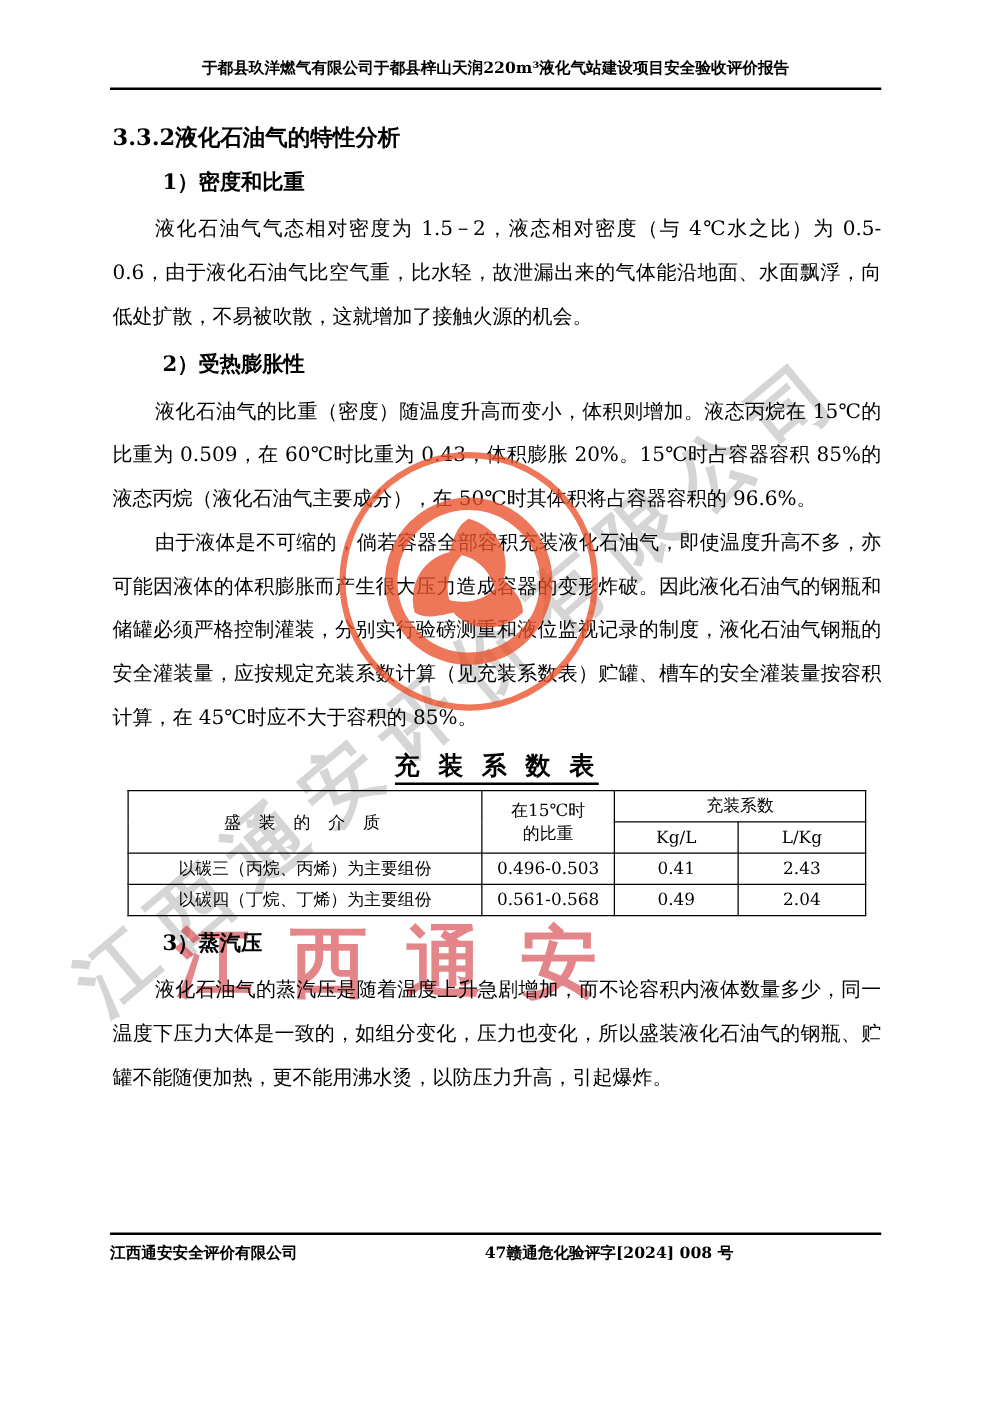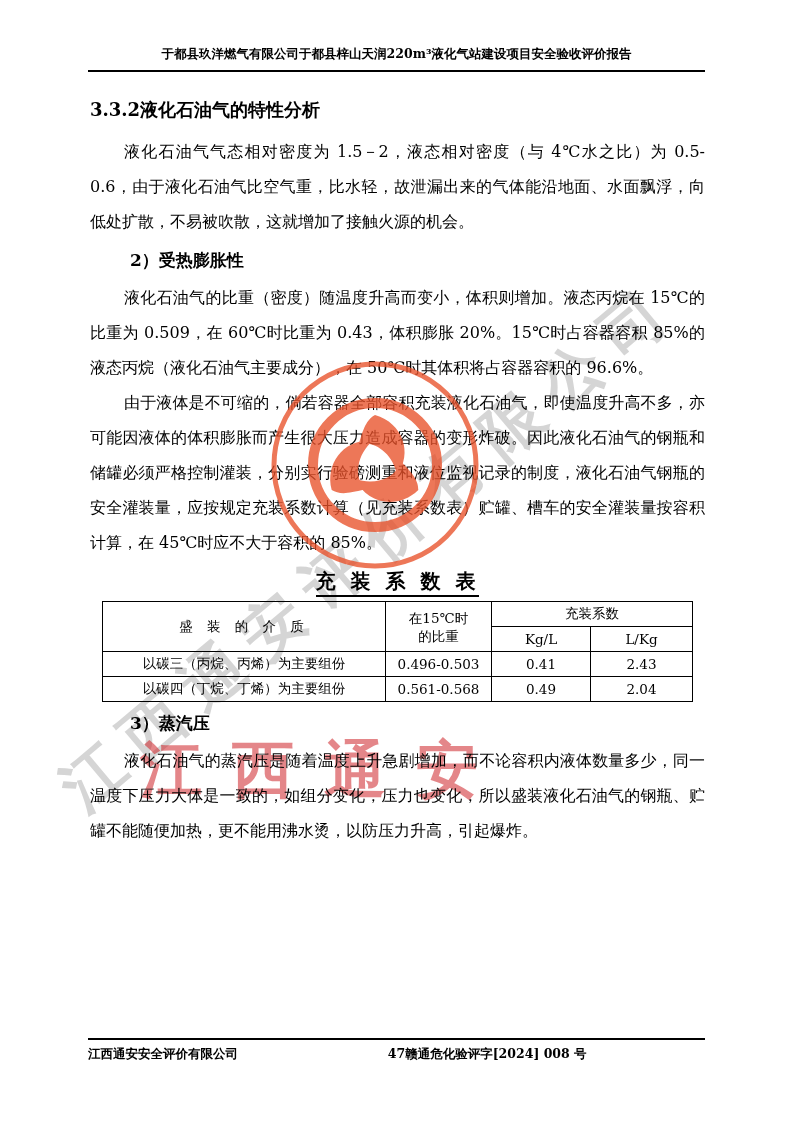--- a/index.html
+++ b/index.html
@@ -61,21 +61,21 @@
   }
   .fill-table th, .fill-table td {
     border: 1.5px solid #000; text-align: center; vertical-align: middle;
     padding: 3px 2px; font-weight: normal; height: 25px;
   }
   .fill-table th.medium-h { letter-spacing: 5px; }
   .fill-table th.pre { white-space: pre-line; line-height: 18px; }
 
   
   .footer {
-    position: absolute; left: 88px; top: 1038px; width: 617px; z-index: 1;
+    position: absolute; left: 88px; top: 986px; width: 617px; z-index: 1;
     border-top: 2px solid #000; padding-top: 6px;
     display: flex; align-items: baseline;
     font-size: 12.5px; font-weight: bold;
   }
   .footer .f-left  { flex: 1; text-align: left; }
   .footer .f-mid   { flex: 0 0 auto; text-align: left; }
   .footer .f-right { flex: 1; }
 </style>
 </head>
 <body>
@@ -98,20 +98,21 @@
       </g>
     </svg>
   </div>
 
   <div class="header">于都县玖洋燃气有限公司于都县梓山天润220m³液化气站建设项目安全验收评价报告</div>
 
   <div class="content">
 
     <div class="h-main">3.3.2液化石油气的特性分析</div>
 
+    <div class="h-sub">1）密度和比重</div>
     <p class="body-text">液化石油气气态相对密度为 1.5－2，液态相对密度（与 4℃水之比）为 0.5-0.6，由于液化石油气比空气重，比水轻，故泄漏出来的气体能沿地面、水面飘浮，向低处扩散，不易被吹散，这就增加了接触火源的机会。</p>
 
     <div class="h-sub">2）受热膨胀性</div>
     <p class="body-text">液化石油气的比重（密度）随温度升高而变小，体积则增加。液态丙烷在 15℃的比重为 0.509，在 60℃时比重为 0.43，体积膨胀 20%。15℃时占容器容积 85%的液态丙烷（液化石油气主要成分），在 50℃时其体积将占容器容积的 96.6%。</p>
     <p class="body-text">由于液体是不可缩的，倘若容器全部容积充装液化石油气，即使温度升高不多，亦可能因液体的体积膨胀而产生很大压力造成容器的变形炸破。因此液化石油气的钢瓶和储罐必须严格控制灌装，分别实行验磅测重和液位监视记录的制度，液化石油气钢瓶的安全灌装量，应按规定充装系数计算（见充装系数表）贮罐、槽车的安全灌装量按容积计算，在 45℃时应不大于容积的 85%。</p>
 
     <div class="table-title">
       <span>充 装 系 数 表</span>
     </div>
 

